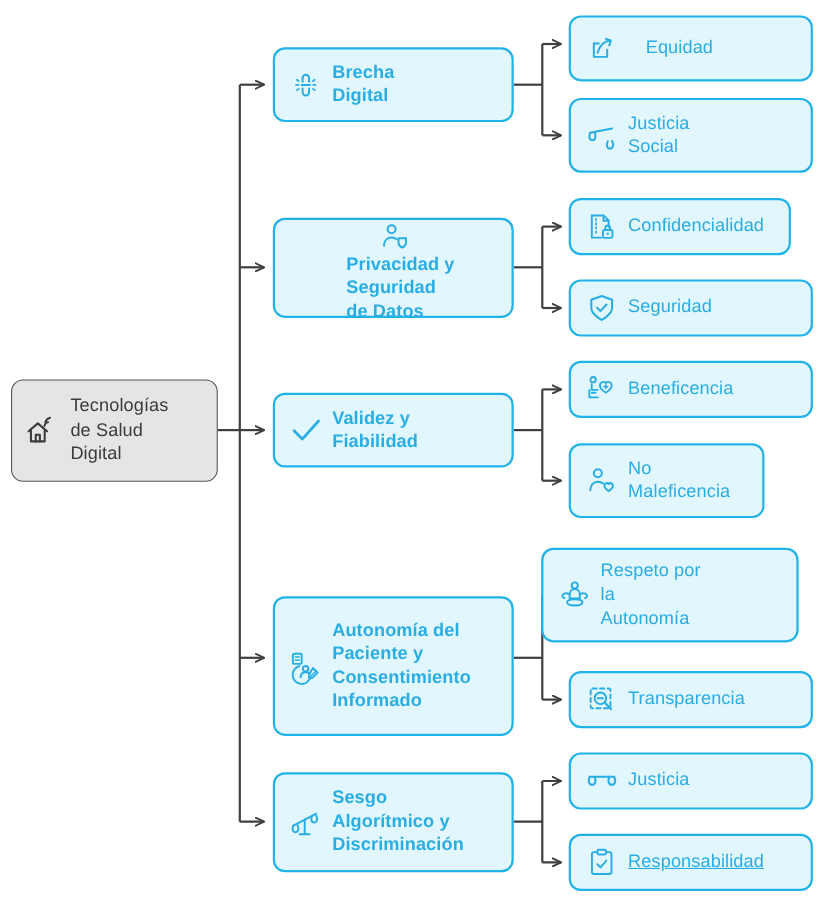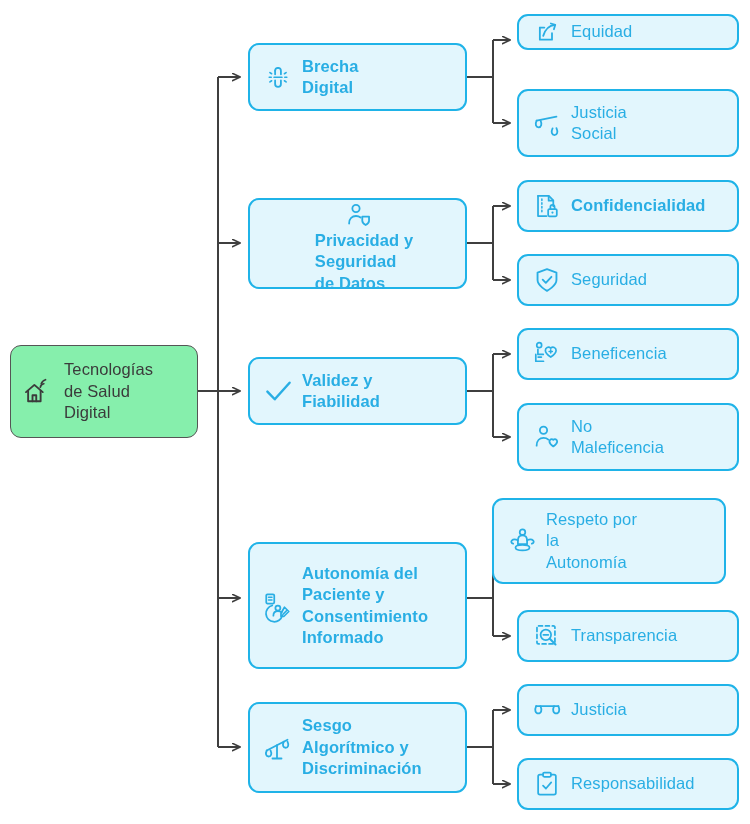--- a/index.html
+++ b/index.html
@@ -31,21 +31,21 @@
     pointer-events: none;
   }
   .node {
     position: absolute;
     box-sizing: border-box;
     display: flex;
     align-items: center;
     border-radius: 11px;
   }
   .node-root {
-    background: #86efac;
+    background: #e5e5e5;
     border: 1.6px solid #555555;
     color: #3b3b3b;
     padding-left: 12px;
   }
   .node-branch, .node-leaf {
     background: #e2f6fd;
     border: 2px solid #1fb3e8;
     color: #29aee4;
     padding-left: 13px;
   }
@@ -144,21 +144,21 @@
         <path d="M9.2,14.4 L9.2,17.3 A2.4,2.4 0 0 0 14,17.3 L14,14.4"></path>
         <path d="M8.4,11.8 L14.8,11.8" stroke-width="1.4"></path>
         <path d="M4.9,7.9 L6.3,8.9 M4.3,11.8 L6.0,11.8 M4.9,15.7 L6.3,14.7" stroke-width="1.3"></path>
         <path d="M18.3,7.9 L16.9,8.9 M18.9,11.8 L17.2,11.8 M18.3,15.7 L16.9,14.7" stroke-width="1.3"></path>
       </svg>
     </span>
     <span class="node-label">Brecha
 Digital</span>
   </div>
 
-  <div class="node node-leaf" style="left:517px; top:14px; width:222px; height:36px;">
+  <div class="node node-leaf" style="left:517px; top:14px; width:222px; height:60px;gap:16px;">
     <span class="node-icon">
       <svg width="27" height="27" viewBox="0 0 24 24" fill="none" stroke="#29aee4" stroke-width="1.6" stroke-linecap="round" stroke-linejoin="round">
         <path d="M5.2,7.6 L5.2,18.4 L16.0,18.4 L16.0,12.6"></path>
         <path d="M5.2,7.6 L9.2,7.6"></path>
         <path d="M8.2,15.0 C10.2,8.2 14.6,5.6 18.6,5.2"></path>
         <path d="M15.0,4.0 L18.9,5.2 L17.7,9.1"></path>
       </svg>
     </span>
     <span class="node-label">Equidad</span>
   </div>
@@ -181,21 +181,21 @@
         <circle cx="9.1" cy="6.2" r="3.0"></circle>
         <path d="M3.4,18.6 C3.4,14.6 6.0,12.4 9.1,12.4 C10.6,12.4 11.9,12.9 12.9,13.7"></path>
         <path d="M14.3,12.9 L19.9,12.9 L19.9,16.4 C19.9,18.5 17.1,19.9 17.1,19.9 C17.1,19.9 14.3,18.5 14.3,16.4 Z"></path>
       </svg>
     </span>
     <span class="node-label">Privacidad y
 Seguridad
 de Datos</span>
   </div>
 
-  <div class="node node-leaf" style="left:517px; top:180px; width:222px; height:52px;font-weight:bold;">
+  <div class="node node-leaf" style="left:517px; top:180px; width:202px; height:52px;">
     <span class="node-icon">
       <svg width="28" height="28" viewBox="0 0 24 24" fill="none" stroke="#29aee4" stroke-width="1.5" stroke-linecap="round" stroke-linejoin="round">
         <path d="M4.3,3.4 L13.6,3.4 L17.4,7.2 L17.4,12.2"></path>
         <path d="M4.3,3.4 L4.3,20.6 L11.6,20.6"></path>
         <path d="M13.4,3.6 L13.4,7.4 L17.2,7.4"></path>
         <path d="M7.6,6.0 L7.6,17.2" stroke-dasharray="1.3 1.9" stroke-width="1.3"></path>
         <rect x="13.0" y="14.6" width="7.4" height="6.2" rx="1.1"></rect>
         <path d="M14.9,14.6 L14.9,12.9 A1.8,1.8 0 0 1 18.5,12.9 L18.5,14.6"></path>
         <circle cx="16.7" cy="17.6" r="0.95" fill="#29aee4" stroke="none"></circle>
       </svg>
@@ -230,21 +230,21 @@
   <div class="node node-branch" style="left:248px; top:357px; width:219px; height:68px;">
     <span class="node-icon">
       <svg width="31" height="31" viewBox="0 0 24 24" fill="none" stroke="#29aee4" stroke-width="1.9" stroke-linecap="round" stroke-linejoin="round">
         <path d="M3.4,12.1 L9.1,18.0 L20.6,5.2"></path>
       </svg>
     </span>
     <span class="node-label">Validez y
 Fiabilidad</span>
   </div>
 
-  <div class="node node-leaf" style="left:517px; top:403px; width:222px; height:68px;">
+  <div class="node node-leaf" style="left:517px; top:403px; width:178px; height:68px;">
     <span class="node-icon">
       <svg width="29" height="29" viewBox="0 0 24 24" fill="none" stroke="#29aee4" stroke-width="1.5" stroke-linecap="round" stroke-linejoin="round">
         <circle cx="8.7" cy="6.0" r="3.0"></circle>
         <path d="M3.0,18.8 C3.0,14.6 5.6,12.3 8.7,12.3 C10.3,12.3 11.7,12.8 12.7,13.7"></path>
         <path d="M16.8,14.0 C15.5,12.8 13.6,13.6 13.6,15.4 C13.6,17.3 16.8,19.4 16.8,19.4 C16.8,19.4 20.0,17.3 20.0,15.4 C20.0,13.6 18.1,12.8 16.8,14.0 Z"></path>
       </svg>
     </span>
     <span class="node-label">No
 Maleficencia</span>
   </div>
@@ -313,21 +313,21 @@
     <span class="node-icon">
       <svg width="29" height="29" viewBox="0 0 24 24" fill="none" stroke="#29aee4" stroke-width="1.5" stroke-linecap="round" stroke-linejoin="round">
         <path d="M2.6,8.4 L21.0,8.4"></path>
         <path d="M2.6,8.4 C1.1,11.6 2.0,14.4 4.4,14.4 C6.8,14.4 7.7,11.6 6.2,8.4"></path>
         <path d="M17.4,8.4 C15.9,11.6 16.8,14.4 19.2,14.4 C21.6,14.4 22.5,11.6 21.0,8.4"></path>
       </svg>
     </span>
     <span class="node-label">Justicia</span>
   </div>
 
-  <div class="node node-leaf" style="left:517px; top:758px; width:222px; height:52px;">
+  <div class="node node-leaf" style="left:517px; top:758px; width:222px; height:52px;text-decoration:underline;">
     <span class="node-icon">
       <svg width="28" height="28" viewBox="0 0 24 24" fill="none" stroke="#29aee4" stroke-width="1.5" stroke-linecap="round" stroke-linejoin="round">
         <path d="M8.6,4.0 L6.0,4.0 A1.6,1.6 0 0 0 4.4,5.6 L4.4,19.4 A1.6,1.6 0 0 0 6.0,21.0 L18.0,21.0 A1.6,1.6 0 0 0 19.6,19.4 L19.6,5.6 A1.6,1.6 0 0 0 18.0,4.0 L15.4,4.0"></path>
         <rect x="8.6" y="2.2" width="6.8" height="3.6" rx="1.1"></rect>
         <path d="M8.6,13.4 L11.1,15.9 L15.6,10.6"></path>
       </svg>
     </span>
     <span class="node-label">Responsabilidad</span>
   </div>
 

